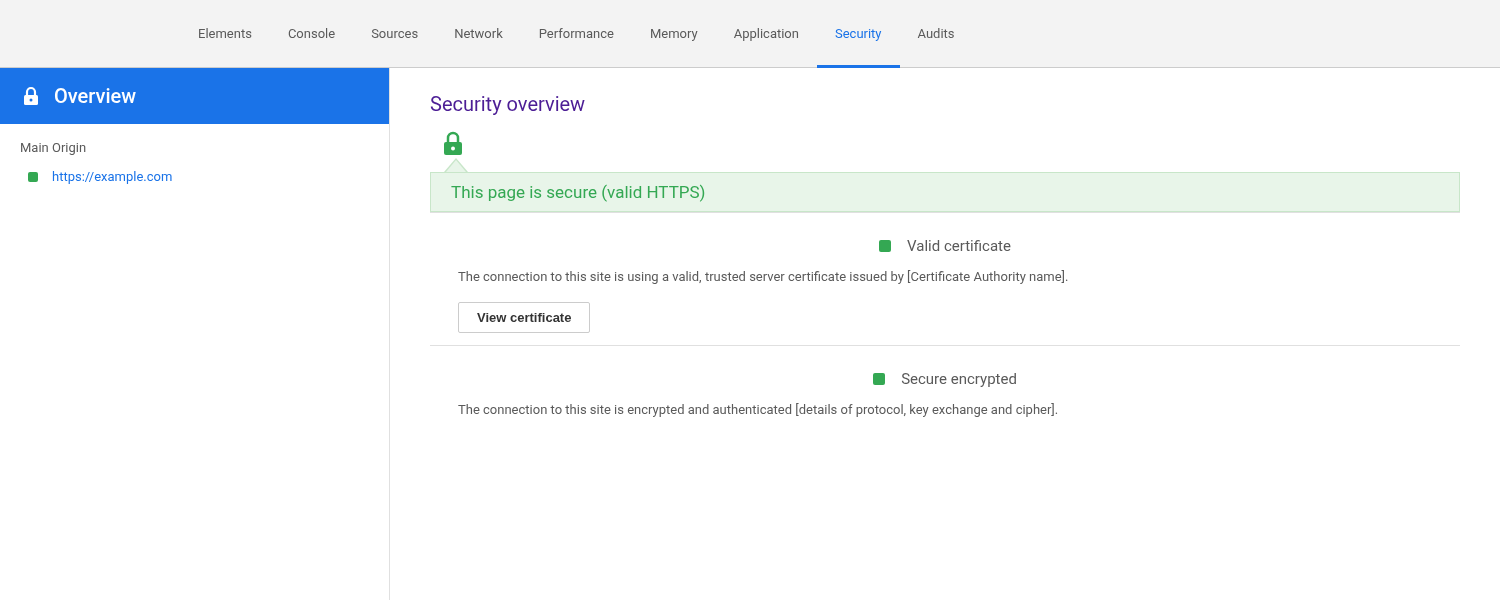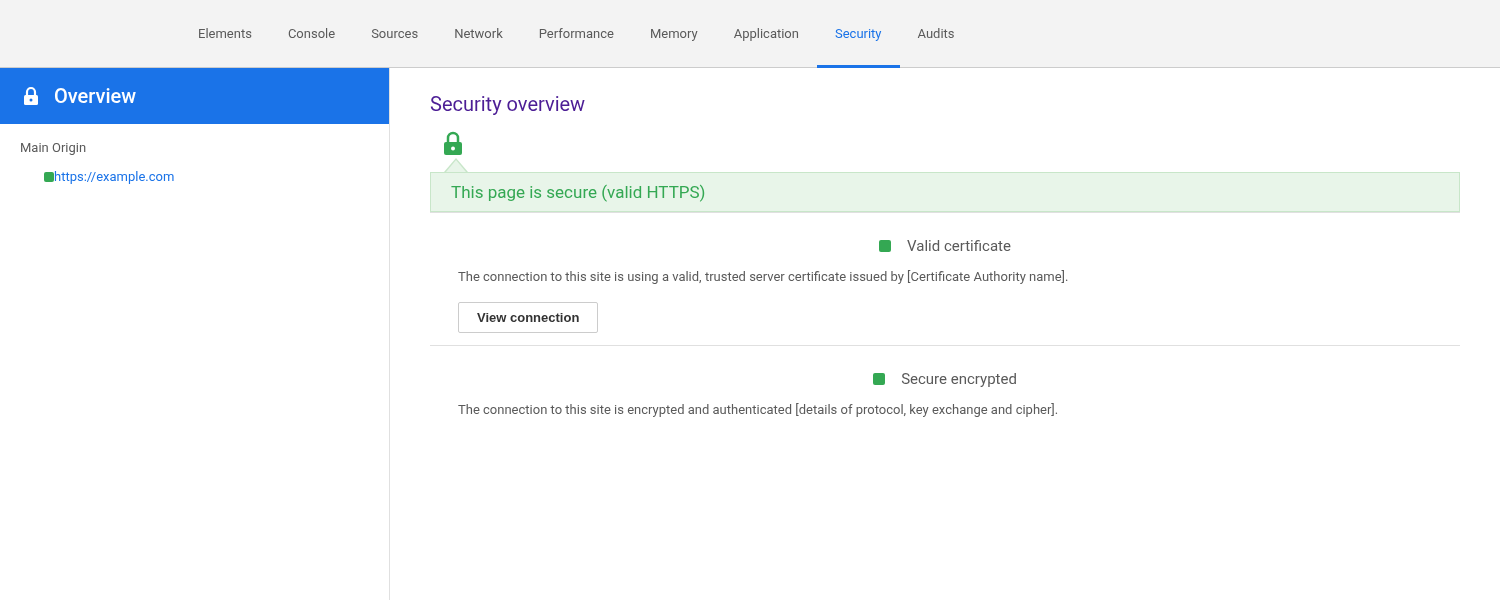--- a/index.html
+++ b/index.html
@@ -85,22 +85,22 @@
 
     .sidebar-section-label {
       font-size: 13px;
       color: #5a5a5a;
       padding: 16px 20px 8px 20px;
     }
 
     .sidebar-origin-item {
       display: flex;
       align-items: center;
-      gap: 0;
-      padding: 6px 20px 6px 44px;
+      gap: 14px;
+      padding: 6px 20px 6px 28px;
       cursor: pointer;
       color: #1a73e8;
       font-size: 13px;
     }
 
     .origin-dot {
       width: 10px;
       height: 10px;
       min-width: 10px;
       background: #34a853;
@@ -292,21 +292,21 @@
       </div>
 
       <hr class="section-divider">
 
       <div class="info-section">
         <div class="info-section-header">
           <div class="green-square"></div>
           <span class="info-section-title">Valid certificate</span>
         </div>
         <div class="info-section-body">The connection to this site is using a valid, trusted server certificate issued by [Certificate Authority name].</div>
-        <button class="view-cert-button">View connection</button>
+        <button class="view-cert-button">View certificate</button>
       </div>
 
       <hr class="section-divider">
 
       <div class="info-section">
         <div class="info-section-header">
           <div class="green-square"></div>
           <span class="info-section-title">Secure encrypted</span>
         </div>
         <div class="info-section-body">The connection to this site is encrypted and authenticated [details of protocol, key exchange and cipher].</div>

